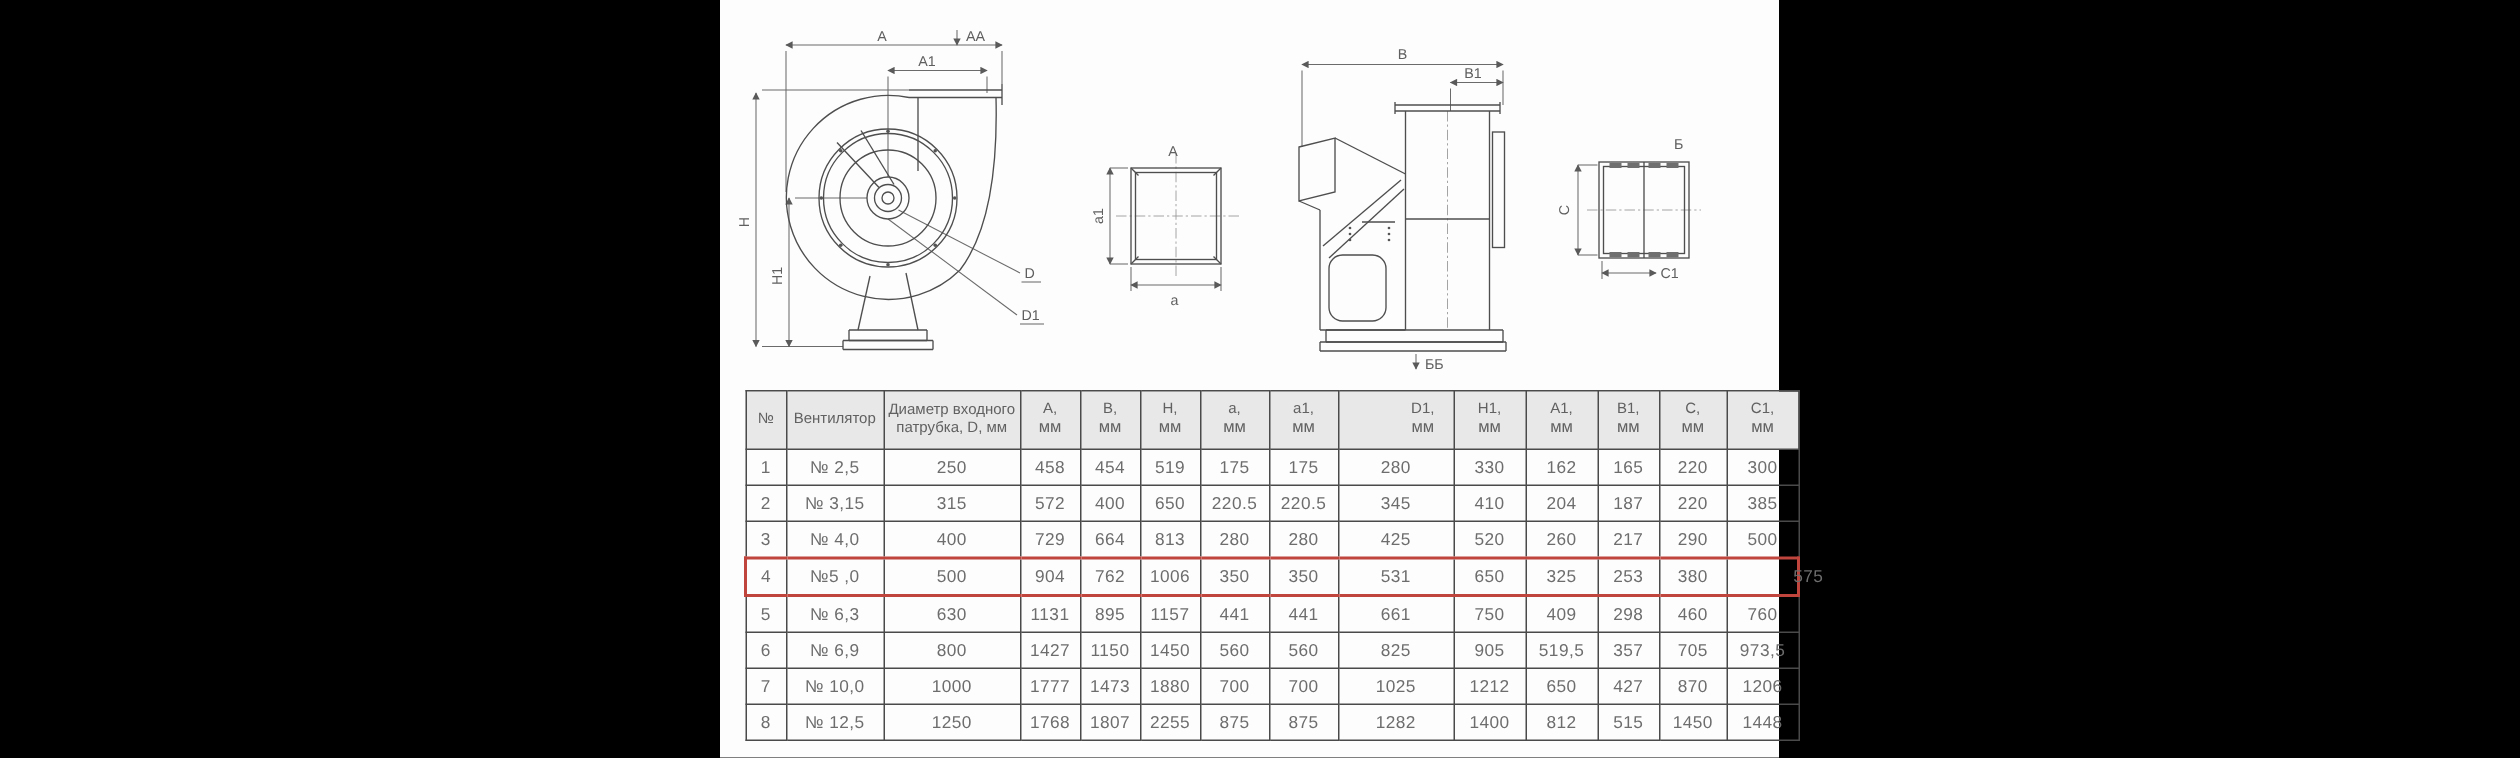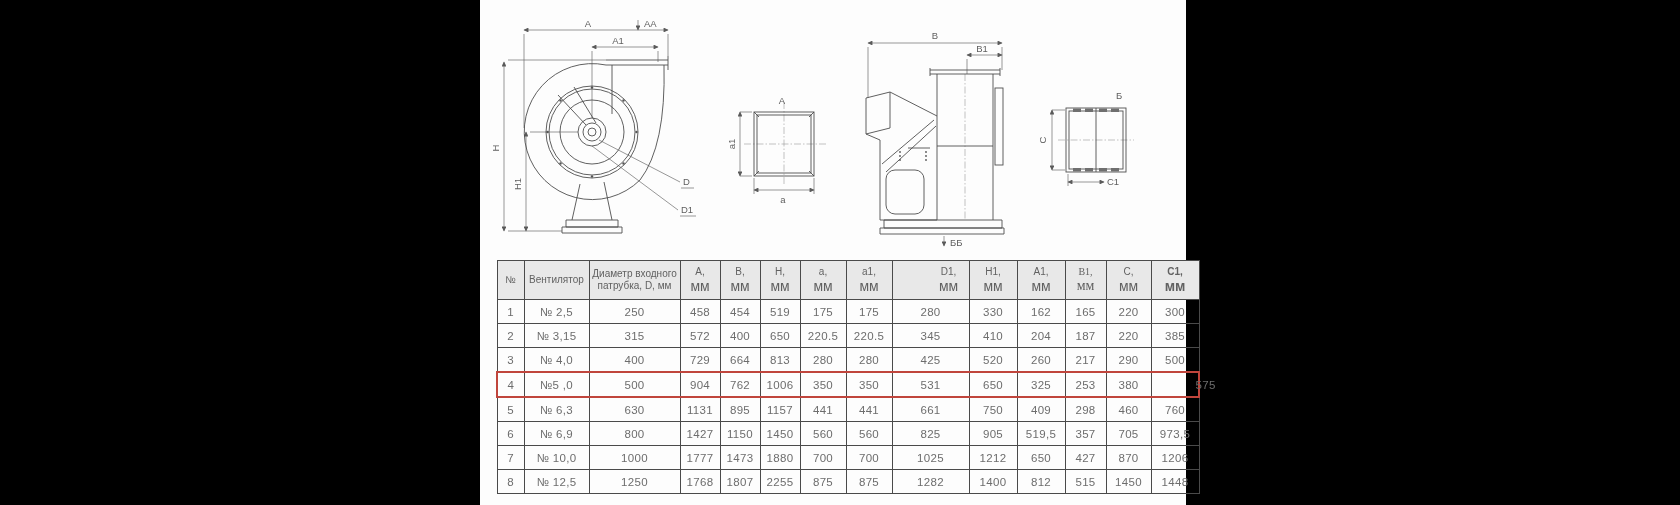--- a/index.html
+++ b/index.html
@@ -13,21 +13,21 @@
   .dim{stroke:#6b6b6b;stroke-width:0.7;fill:none;}
   .cl{stroke:#9a9a9a;stroke-width:0.6;fill:none;stroke-dasharray:7 2 1.5 2;}
   .dot{fill:#555;stroke:none;}
   .slot{fill:#6f6f6f;stroke:none;}
 
   table{border-collapse:collapse;table-layout:fixed;position:absolute;
         left:16px;top:260px;width:680px;color:#6d6d6d;border:1.5px solid #3f3f3f;}
   th,td{border:1px solid #4a4a4a;text-align:center;vertical-align:middle;
         padding:0;font-weight:normal;}
   thead th{background:#e8e8e8;height:38px;font-size:10px;line-height:1.2;color:#616161;}
-  thead .h2{font-size:14px;}
+  thead .h2{font-size:11px;}
   tbody td{height:23px;font-size:11.5px;letter-spacing:0.3px;}
   tr.hl td{border-top:2px solid var(--hl,#c0453c);border-bottom:2px solid var(--hl,#c0453c);}
   tr.hl td:first-child{border-left:2px solid var(--hl,#c0453c);}
   tr.hl td:last-child{border-right:2px solid var(--hl,#c0453c);padding-left:44px;}
 </style>
 </head>
 <body>
 
 <div class="stage">
   <div class="panel">
@@ -234,29 +234,29 @@
               <div class="h2">мм</div>
             </th>
             <th style="width: 47px;">
               <div class="h1">H1,</div>
               <div class="h2">мм</div>
             </th>
             <th style="width: 47px;">
               <div class="h1">A1,</div>
               <div class="h2">мм</div>
             </th>
-            <th style="width: 40px; font-family: Liberation Serif, serif;">
+            <th style="width: 40px;">
               <div class="h1">B1,</div>
               <div class="h2">мм</div>
             </th>
             <th style="width: 44px;">
               <div class="h1">C,</div>
               <div class="h2">мм</div>
             </th>
-            <th style="width: 47px; font-weight: bold;">
+            <th style="width: 47px;">
               <div class="h1">C1,</div>
               <div class="h2">мм</div>
             </th>
           </tr>
       </thead>
       <tbody>
           <tr>
             <td>1</td>
             <td>№ 2,5</td>
             <td>250</td>

